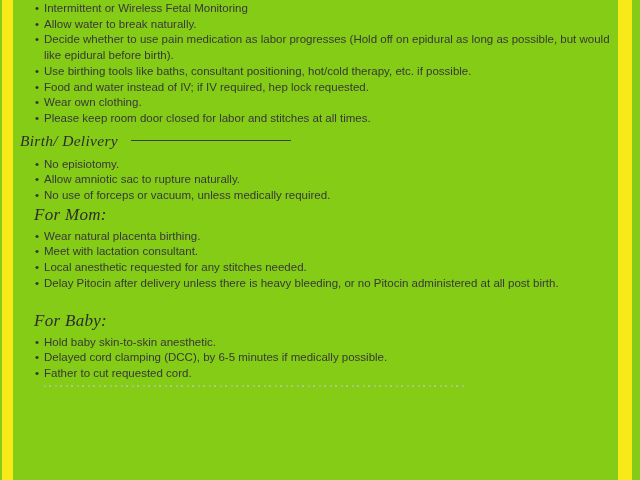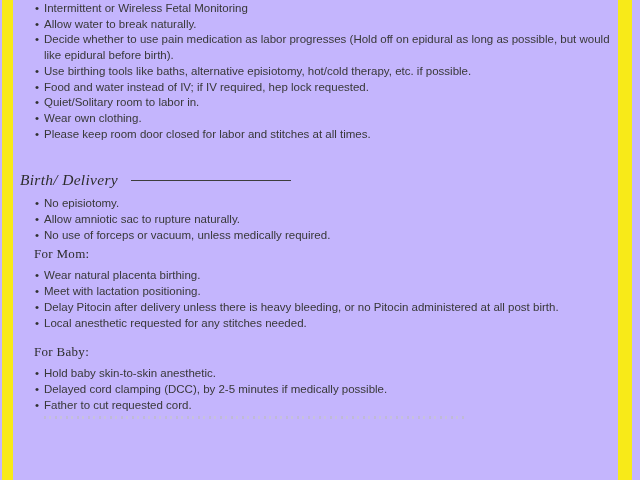--- a/index.html
+++ b/index.html
@@ -5,21 +5,21 @@
   html, body { margin: 0; padding: 0; }
   body {
     width: 640px; height: 480px;
     background: #ffffff;
     overflow: hidden;
     font-family: "Liberation Sans", sans-serif;
     position: relative;
   }
   .page {
     position: absolute; inset: 0;
-    background: #c4b5fd;
+    background: #84cc16;
   }
   .border-strip {
     position: absolute; top: 0; bottom: 0;
     background: #f8ea18;
   }
   .border-strip.left  { left: 2px;  width: 11px; }
   .border-strip.right { right: 8px; width: 14px; }
   .content {
     position: absolute;
     left: 20px; top: 1px;
@@ -41,47 +41,48 @@
     content: "\2022";
     position: absolute;
     left: 0; top: 0;
     font-size: 11.5px;
     line-height: 15.7px;
     color: #2f2f2f;
   }
   .section-heading {
     display: flex;
     align-items: center;
-    margin: 28px 0 6px 0;
+    margin: 4px 0 6px 0;
     height: 20px;
   }
   .section-heading .heading-text {
     font-family: "Liberation Serif", serif;
     font-style: italic;
     font-size: 15.5px;
     color: #2d2d2d;
     letter-spacing: 0.3px;
     white-space: nowrap;
   }
   .section-heading .heading-rule {
     display: inline-block;
     width: 160px; height: 1.5px;
     background: #3d3d3d;
     margin-left: 13px;
     flex: none;
   }
   .subsection-heading {
     font-family: "Liberation Serif", serif;
-    font-size: 13px;
+    font-style: italic;
+    font-size: 17px;
     color: #2d2d2d;
     letter-spacing: 0.3px;
     margin: 2px 0 5px 14px;
     line-height: 18px;
   }
-  .subsection-heading.spaced { margin-top: 12px; }
+  .subsection-heading.spaced { margin-top: 20px; }
   .clipped-line {
     margin: 3px 0 0 24px;
     width: 420px; height: 2.5px;
     background: repeating-linear-gradient(90deg,
       #bdbdbd 0 2px, transparent 2px 5px,
       #c9c9c9 5px 7px, transparent 7px 11px);
     opacity: 0.6;
   }
 </style>
 </head>
@@ -90,49 +91,48 @@
 <div class="page">
   <div class="border-strip left"></div>
   <div class="border-strip right"></div>
 
   <div class="content">
 
     <ul class="bullets">
       <li>Intermittent or Wireless Fetal Monitoring</li>
       <li>Allow water to break naturally.</li>
       <li>Decide whether to use pain medication as labor progresses (Hold off on epidural as long as possible, but would like epidural before birth).</li>
-      <li>Use birthing tools like baths, alternative episiotomy, hot/cold therapy, etc. if possible.</li>
+      <li>Use birthing tools like baths, consultant positioning, hot/cold therapy, etc. if possible.</li>
       <li>Food and water instead of IV; if IV required, hep lock requested.</li>
-      <li>Quiet/Solitary room to labor in.</li>
       <li>Wear own clothing.</li>
       <li>Please keep room door closed for labor and stitches at all times.</li>
     </ul>
 
     <div class="section-heading">
       <span class="heading-text">Birth/ Delivery</span>
       <span class="heading-rule"></span>
     </div>
     <ul class="bullets">
       <li>No episiotomy.</li>
       <li>Allow amniotic sac to rupture naturally.</li>
       <li>No use of forceps or vacuum, unless medically required.</li>
     </ul>
 
 
     <div class="subsection-heading">For Mom:</div>
     <ul class="bullets">
       <li>Wear natural placenta birthing.</li>
-      <li>Meet with lactation positioning.</li>
+      <li>Meet with lactation consultant.</li>
+      <li>Local anesthetic requested for any stitches needed.</li>
       <li>Delay Pitocin after delivery unless there is heavy bleeding, or no Pitocin administered at all post birth.</li>
-      <li>Local anesthetic requested for any stitches needed.</li>
     </ul>
 
     <div class="subsection-heading spaced">For Baby:</div>
     <ul class="bullets">
       <li>Hold baby skin-to-skin anesthetic.</li>
-      <li>Delayed cord clamping (DCC), by 2-5 minutes if medically possible.</li>
+      <li>Delayed cord clamping (DCC), by 6-5 minutes if medically possible.</li>
       <li>Father to cut requested cord.</li>
     </ul>
 
     <div class="clipped-line"></div>
 
   </div>
 </div>
 
 </body></html>

